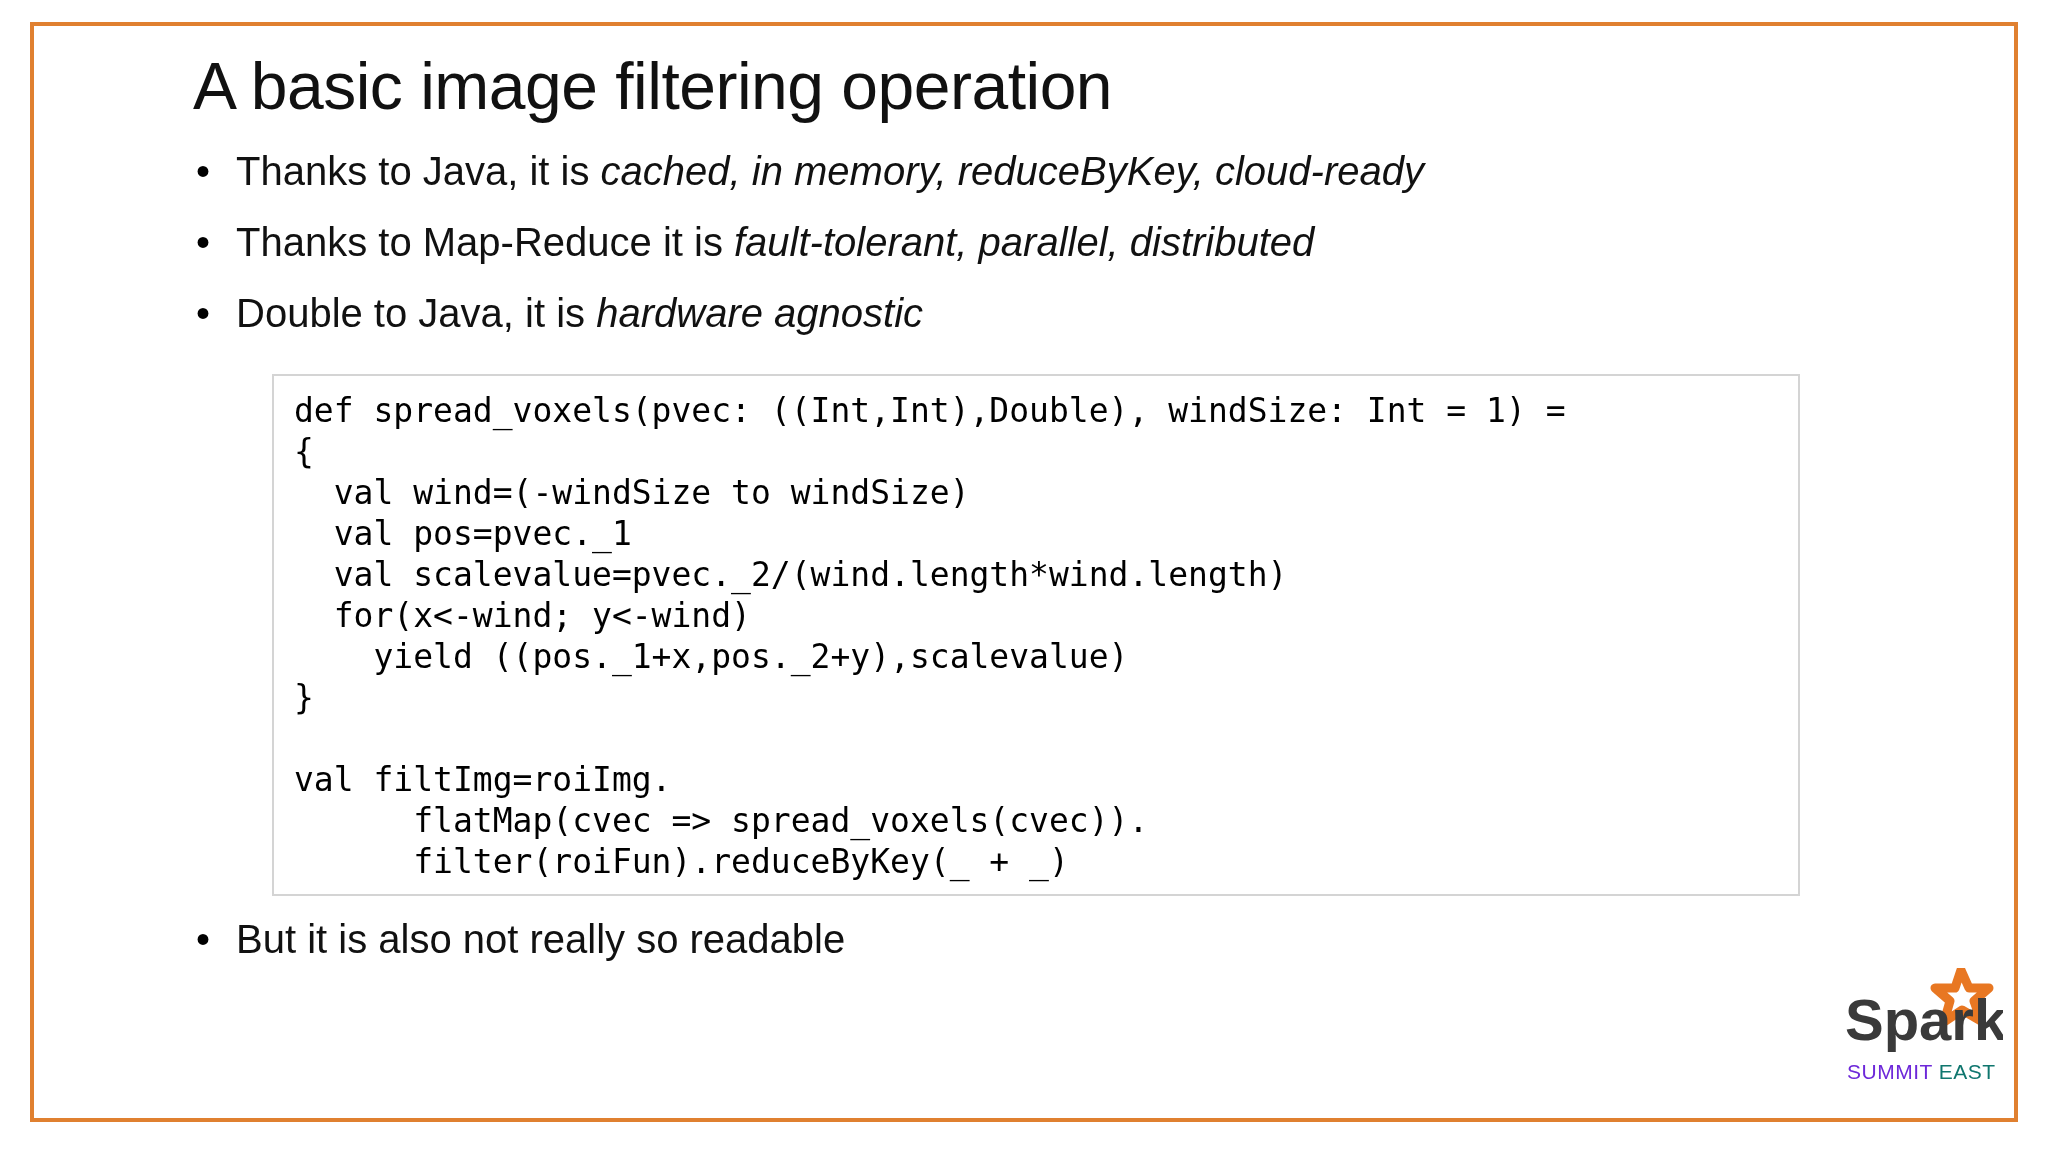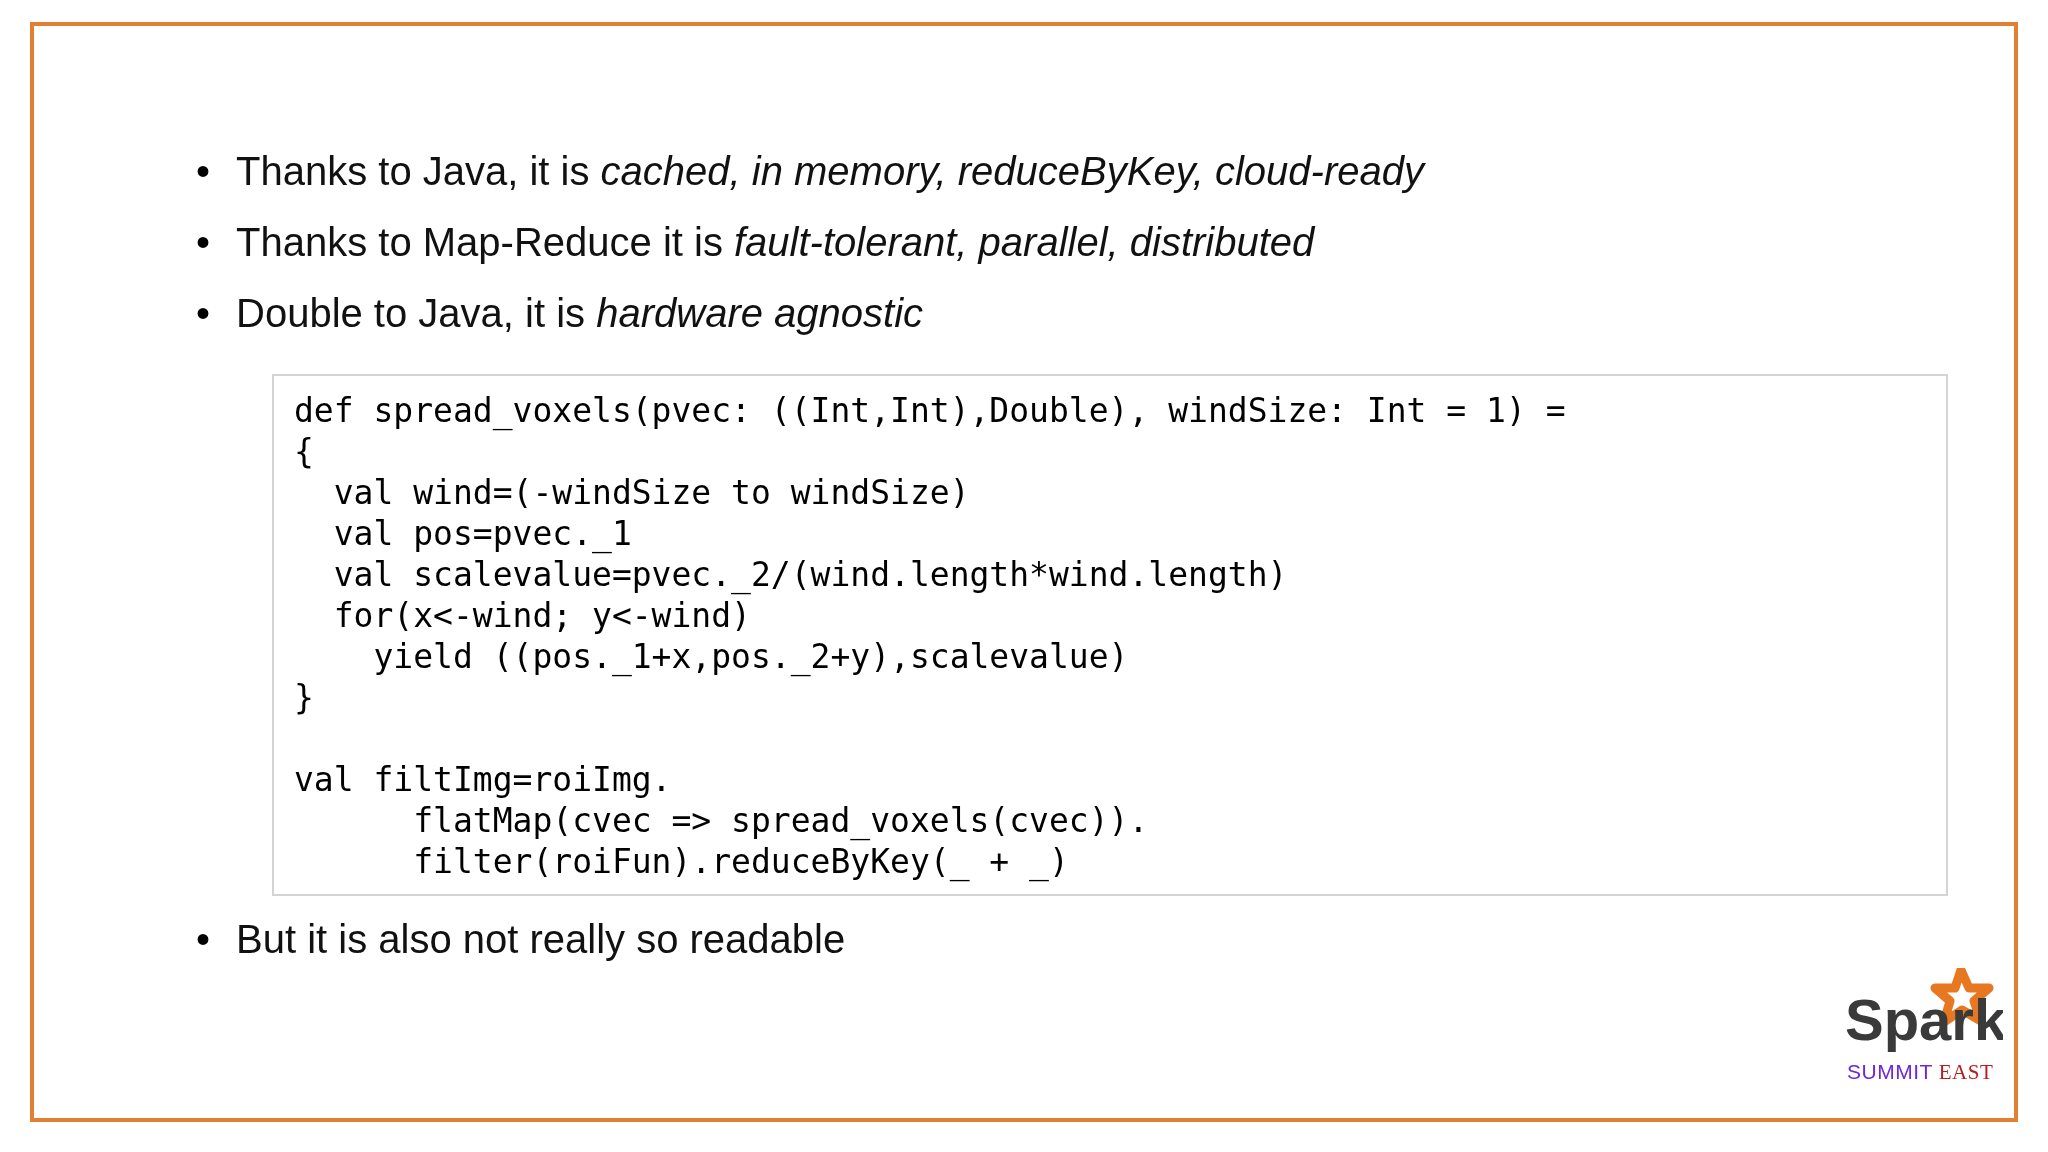--- a/index.html
+++ b/index.html
@@ -86,21 +86,21 @@
 
   .bullet-text .em {
     font-style: italic;
   }
 
   
   .code-box {
     position: absolute;
     left: 272px;
     top: 374px;
-    width: 1676px;
+    width: 1528px;
     height: 522px;
     border: 2px solid #d4d4d4;
     background: #ffffff;
     box-sizing: border-box;
     padding: 14px 0 10px 20px;
     overflow: hidden;
   }
 
   .code-text {
     font-family: "DejaVu Sans Mono", monospace;
@@ -130,29 +130,30 @@
   .logo-sub {
     position: absolute;
     left: 4px;
     top: 92px;
     font-family: "Liberation Sans", sans-serif;
     font-size: 21px;
     letter-spacing: 0.5px;
     white-space: nowrap;
   }
   .logo-sub .summit { color: #6d28d9; }
-  .logo-sub .east { color: #b91c1c; font-family: Liberation Serif, serif; }
+  .logo-sub .east { color: #0f766e; }
 </style>
 </head>
 <body>
 
 <div class="slide">
 
   <div class="slide-frame"></div>
 
+  <div class="slide-title">A basic image filtering operation</div>
 
   <div class="bullets-top">
 
     <div class="bullet">
       <span class="bullet-dot">•</span>
       <span class="bullet-text"><span>Thanks to Java, it is </span><span class="em">cached, in memory, reduceByKey, cloud-ready</span></span>
     </div>
 
     <div class="bullet">
       <span class="bullet-dot">•</span>

